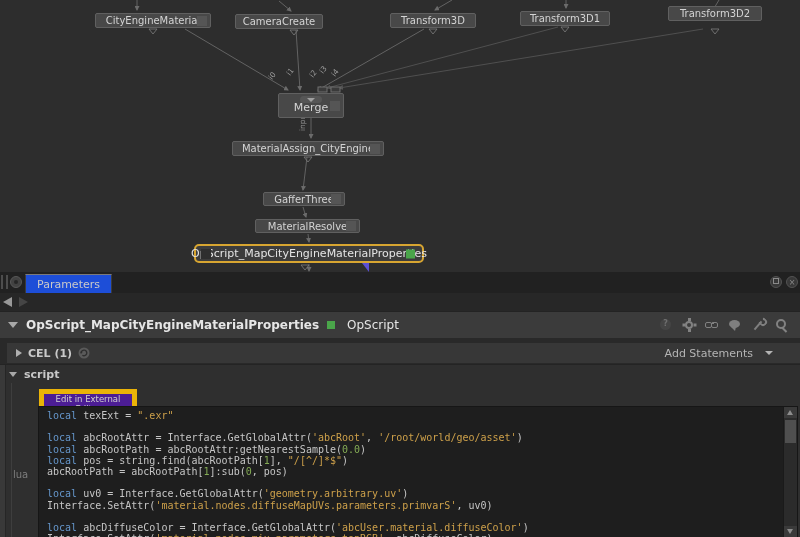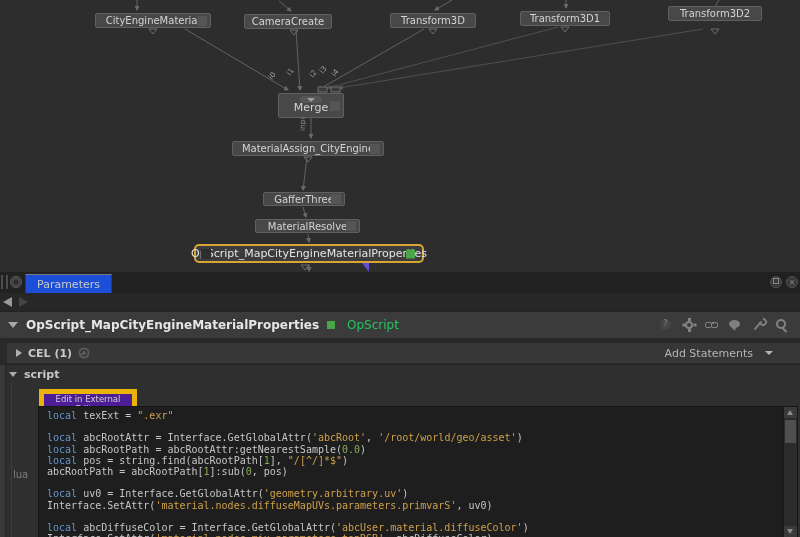--- a/index.html
+++ b/index.html
@@ -37,21 +37,21 @@
 
   .navrow{position:absolute;left:0;top:21px;width:800px;height:18px;background:#272727;}
   .back{position:absolute;left:3px;top:4px;width:0;height:0;border-top:5px solid transparent;border-bottom:5px solid transparent;border-right:9px solid #999;}
   .fwd{position:absolute;left:19px;top:4px;width:0;height:0;border-top:5px solid transparent;border-bottom:5px solid transparent;border-left:9px solid #454545;}
 
   .nodehdr{position:absolute;left:0;top:39px;width:800px;height:27px;background:#3b3b3b;border-top:1px solid #232323;
     display:flex;align-items:center;padding:0 8px;box-sizing:border-box;gap:8px;}
   .tri-down{width:0;height:0;border-left:5px solid transparent;border-right:5px solid transparent;border-top:6px solid #a8a8a8;}
   .ntitle{font-size:12px;font-weight:bold;color:#e6e6e6;}
   .gsq{width:8px;height:8px;background:#4aa54a;}
-  .ntype{font-size:12px;color:#22c55e;margin-left:4px;}
+  .ntype{font-size:12px;color:#e5e5e5;margin-left:4px;}
   .hicons{margin-left:auto;display:flex;gap:9px;align-items:center;padding-right:4px;}
   .hicon{width:14px;height:14px;position:relative;display:inline-block;}
   .help-icon::before{content:"";position:absolute;left:1px;top:1px;width:11px;height:11px;border-radius:50%;background:#454545;}
   .help-icon::after{content:"?";position:absolute;left:0;top:1px;width:13px;text-align:center;font-size:8px;font-weight:bold;color:#6e6e6e;}
   .gear-icon::before{content:"";position:absolute;left:3px;top:3px;width:4px;height:4px;border:2px solid #828282;border-radius:50%;}
   .gear-icon::after{content:"";position:absolute;left:5.5px;top:0;width:3px;height:3px;background:#828282;
     box-shadow:0 11px #828282,-5.5px 5.5px #828282,5.5px 5.5px #828282;}
   .glasses-icon::before{content:"";position:absolute;left:0;top:4px;width:5px;height:4px;border:1px solid #828282;border-radius:2px;}
   .glasses-icon::after{content:"";position:absolute;right:1px;top:4px;width:5px;height:4px;border:1px solid #828282;border-radius:2px;}
   .glasses-icon .bridge{position:absolute;left:6px;top:5px;width:3px;height:1px;background:#828282;}
@@ -130,21 +130,21 @@
         <text x="313" y="78" transform="rotate(-52 313 78)" fill="#9a9a9a" font-size="7.5" font-family="DejaVu Sans, sans-serif">i2</text>
         <text x="323" y="74" transform="rotate(-52 323 74)" fill="#9a9a9a" font-size="7.5" font-family="DejaVu Sans, sans-serif">i3</text>
         <text x="335" y="77" transform="rotate(-52 335 77)" fill="#9a9a9a" font-size="7.5" font-family="DejaVu Sans, sans-serif">i4</text>
         <text x="305" y="131" transform="rotate(-90 305 131)" fill="#9a9a9a" font-size="7.5" font-family="DejaVu Sans, sans-serif">input</text>
       </svg>
     <div class="flag" id="flag" style="left: 362px; top: 263px; border-top-color: rgb(91, 79, 212);"></div>
   <div class="node" style="left: 95px; top: 13px; width: 116px; height: 15px;">
         <span>CityEngineMaterial</span>
         <i class="nbadge r"></i>
       </div>
-      <div class="node" style="left: 244px; top: 14px; width: 88px; height: 15px;">
+      <div class="node" style="left: 235px; top: 14px; width: 88px; height: 15px;">
         <span>CameraCreate</span>
       </div>
       <div class="node" style="left: 390px; top: 13px; width: 86px; height: 15px;">
         <span>Transform3D</span>
       </div>
       <div class="node" style="left: 520px; top: 11px; width: 90px; height: 15px;">
         <span>Transform3D1</span>
       </div>
       <div class="node" style="left: 668px; top: 6px; width: 94px; height: 15px;">
         <span>Transform3D2</span>

